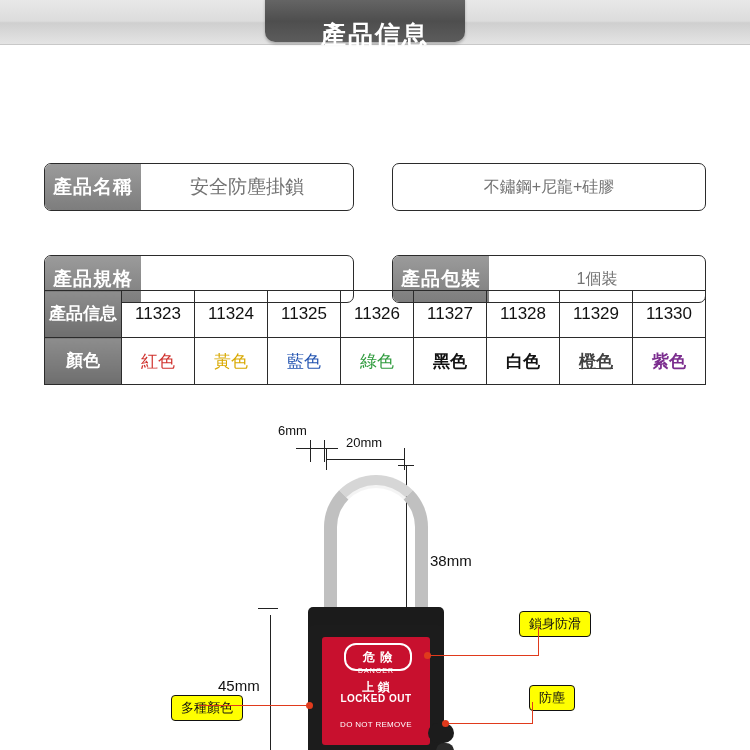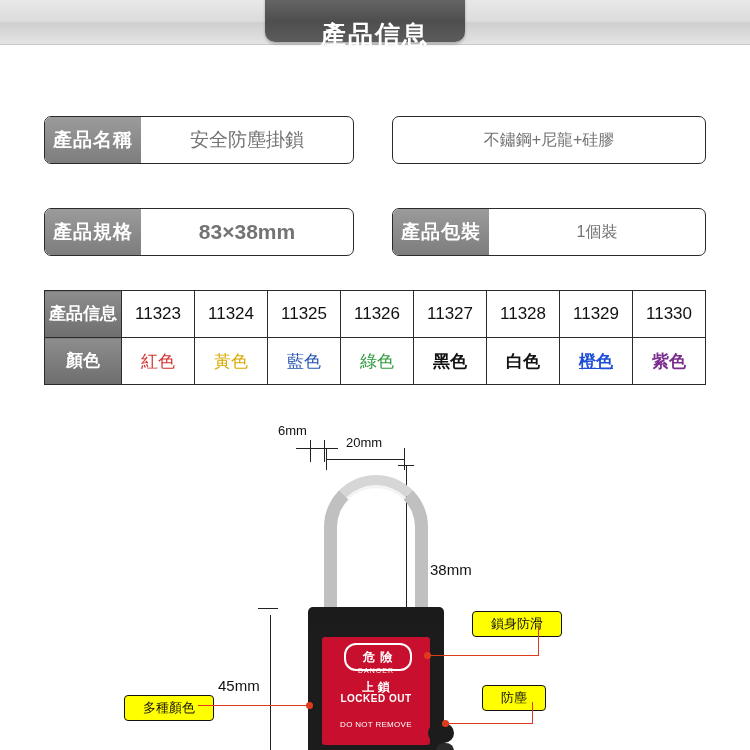--- a/index.html
+++ b/index.html
@@ -49,20 +49,21 @@
   
   .spec-row { position: absolute; }
   .spec-box {
     display: flex;
     border: 1px solid #2b2b2b;
     border-radius: 7px;
     overflow: hidden;
     background: #ffffff;
     height: 48px;
     box-sizing: border-box;
+    margin-top: 47px;
   }
   .spec-key {
     background: linear-gradient(to bottom, #9b9b9b, #7d7d7d);
     color: #ffffff;
     font-size: 19px;
     font-weight: bold;
     letter-spacing: 1px;
     display: flex;
     align-items: center;
     justify-content: center;
@@ -112,21 +113,21 @@
     line-height: 1.05;
   }
   .model-table td.model { font-size: 17px; }
   .model-table td.color { font-size: 17px; }
   .model-table td.c-red   { color: #d0312d; }
   .model-table td.c-yel   { color: #d8a800; }
   .model-table td.c-blu   { color: #2253b0; }
   .model-table td.c-grn   { color: #2e9b3c; }
   .model-table td.c-blk   { color: #111111; font-weight: bold; }
   .model-table td.c-wht   { color: #111111; font-weight: bold; }
-  .model-table td.c-org   { color: #1d4ed8; font-weight: bold; text-decoration: underline; }
+  .model-table td.c-org   { color: #404040; font-weight: bold; text-decoration: underline; }
   .model-table td.c-pur   { color: #7b2d8e; font-weight: bold; }
 
   
   .diagram {
     position: absolute;
     left: 0;
     top: 415px;
     width: 750px;
     height: 335px;
   }
@@ -145,22 +146,23 @@
   .ln.v { width: 1px; }
 
   
   .callout {
     position: absolute;
     background: #ffff00;
     border: 1px solid #111;
     border-radius: 4px;
     font-size: 13px;
     color: #111;
-    padding: 3px 18px;
+    padding: 3px 9px;
     white-space: nowrap;
+    margin-left: 47px;
   }
   .leader { position: absolute; background: #e03a1c; height: 1px; }
   .leader.v { width: 1px; height: auto; }
   .dot {
     position: absolute;
     width: 7px; height: 7px;
     background: #e03a1c;
     border-radius: 50%;
   }
 
@@ -280,21 +282,20 @@
 
 <div class="spec-row" id="row-mat">
   <div class="spec-box">
     <div class="spec-val small">不鏽鋼+尼龍+硅膠</div>
   </div>
 </div>
 
 <div class="spec-row" id="row-size">
   <div class="spec-box">
     <div class="spec-key">產品規格</div>
-    <div class="spec-val bold">83×38mm</div>
   </div>
 </div>
 
 <div class="spec-row" id="row-pack">
   <div class="spec-box">
     <div class="spec-key">產品包裝</div>
     <div class="spec-val small">1個裝</div>
   </div>
 </div>
 
@@ -332,21 +333,21 @@
   <div class="dim-text" style="left:278px; top:8px;">6mm</div>
   <div class="ln v" style="left:310px; top:25px; height:22px;"></div>
   <div class="ln v" style="left:324px; top:25px; height:22px;"></div>
   <div class="ln h" style="left:296px; top:33px; width:42px;"></div>
 
   <div class="dim-text" style="left:346px; top:20px;">20mm</div>
   <div class="ln v" style="left:326px; top:33px; height:22px;"></div>
   <div class="ln v" style="left:404px; top:33px; height:22px;"></div>
   <div class="ln h" style="left:326px; top:44px; width:78px;"></div>
 
-  <div class="dim-text big" style="left:430px; top:146px;">38mm</div>
+  <div class="dim-text big" style="left:430px; top:137px;">38mm</div>
   <div class="ln v" style="left:406px; top:50px; height:150px;"></div>
   <div class="ln h" style="left:398px; top:50px; width:16px;"></div>
   <div class="ln h" style="left:398px; top:200px; width:16px;"></div>
 
   <div class="dim-text big" style="left:218px; top:262px;">45mm</div>
   <div class="ln h" style="left:258px; top:193px; width:20px;"></div>
   <div class="ln v" style="left:270px; top:200px; height:135px;"></div>
 
   <div class="lock">
     <div class="shackle-outer"></div>

